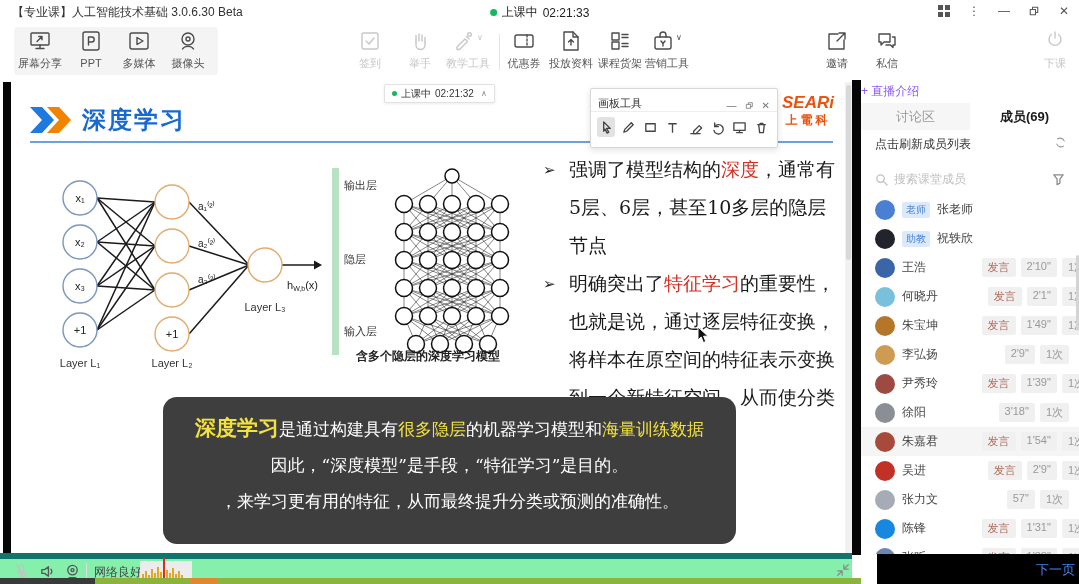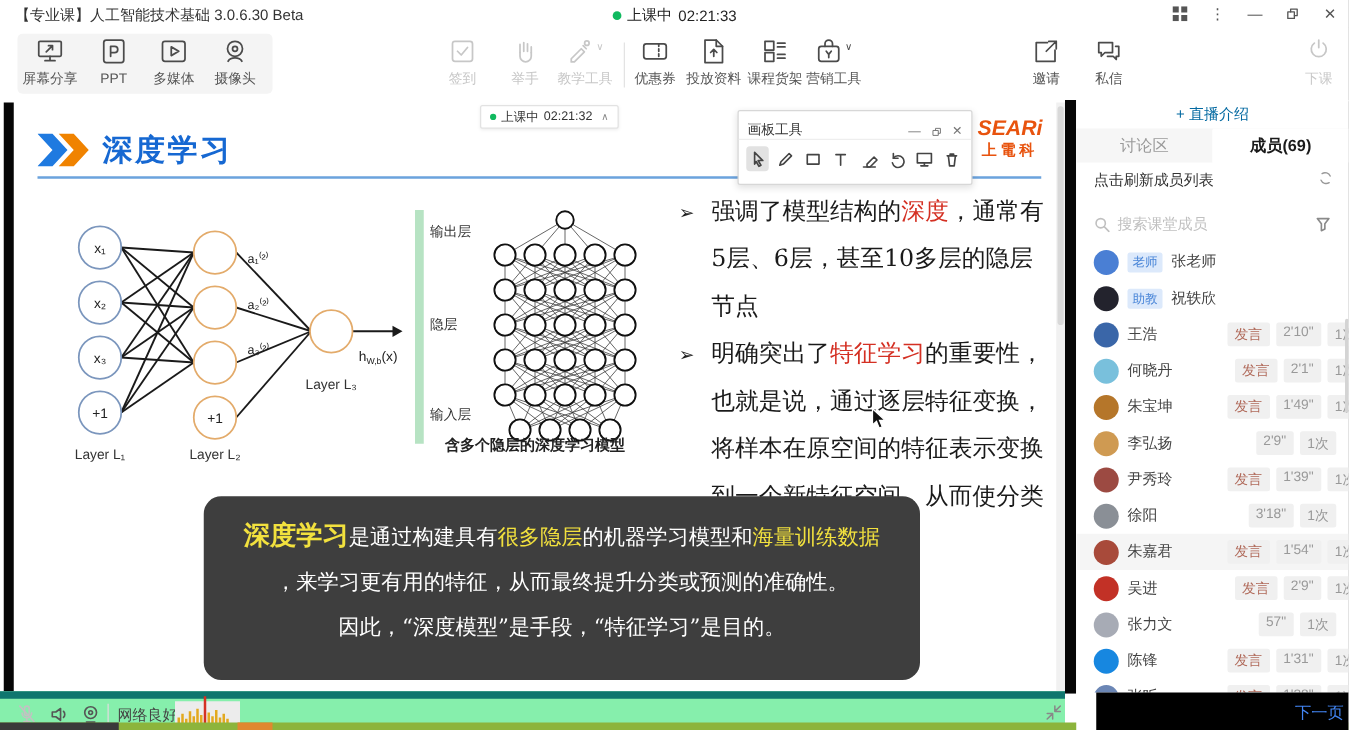--- a/index.html
+++ b/index.html
@@ -85,21 +85,21 @@
   .wave i.red{background:#d43023;}
   .collapse{position:absolute;left:836px;top:4px;color:#888;cursor:pointer;}
 
   
   .bottom-strip{position:absolute;left:0;top:578px;width:1079px;height:6px;background:#8cb43c;}
   .strip-dark{position:absolute;left:0;top:0;width:95px;height:6px;background:#3a3a3a;}
   .strip-orange{position:absolute;left:190px;top:0;width:28px;height:6px;background:#e08830;}
 
   
   .sidebar{position:absolute;left:861px;top:80px;width:218px;height:504px;background:#fff;overflow:hidden;}
-  .sb-intro{height:23px;line-height:23px;text-align:center;font-size:12px;color:#0369a1;border-bottom:1px solid #f0f0f0;}
+  .sb-intro{height:23px;line-height:23px;text-align:left;font-size:12px;color:#8b5cf6;border-bottom:1px solid #f0f0f0;}
   .tabs{position:absolute;left:0;top:23px;width:218px;height:27px;display:flex;}
   .tab{flex:1;text-align:center;line-height:27px;font-size:13px;cursor:pointer;}
   .tab.inactive{background:#f6f6f6;color:#9a9a9a;}
   .tab.active{background:#fff;color:#1a1a1a;font-weight:bold;}
   .refresh-row{position:absolute;left:0;top:50px;width:218px;height:26px;}
   .refresh-label{position:absolute;left:14px;top:6px;font-size:12px;color:#333;}
   .refresh-ico{position:absolute;right:12px;top:6px;color:#999;cursor:pointer;}
   .search-row{position:absolute;left:14px;top:88px;width:190px;height:22px;display:flex;align-items:center;gap:6px;color:#c0c0c0;}
   .search-ph{font-size:12px;flex:1;}
   .funnel{color:#8a8a8a;cursor:pointer;}
@@ -525,22 +525,22 @@
         <span class="bullet-text"><span>强调了模型结构的</span><span class="c-red">深度</span><span>，通常有5层、6层，甚至10多层的隐层节点</span></span>
       </div>
       <div class="bullet">
         <span class="bullet-marker">➢</span>
         <span class="bullet-text"><span>明确突出了</span><span class="c-red">特征学习</span><span>的重要性，也就是说，通过逐层特征变换，将样本在原空间的特征表示变换到一个新特征空间，从而使分类或预测更加容易。</span></span>
       </div>
     </div>
 
     <div class="summary-box">
       <div><span class="c-yellow-big">深度学习</span><span>是通过构建具有</span><span class="c-yellow">很多隐层</span><span>的机器学习模型和</span><span class="c-yellow">海量训练数据</span></div>
+      <div><span>因此，“深度模型”是手段，“特征学习”是目的。</span></div>
       <div><span>，来学习更有用的特征，从而最终提升分类或预测的准确性。</span></div>
-      <div><span>因此，“深度模型”是手段，“特征学习”是目的。</span></div>
     </div>
 
     <div class="pill">
       <span class="dot"></span>
       <span>上课中</span>
       <span>02:21:32</span>
       <span class="pill-caret">∧</span>
     </div>
 
     <div class="board-panel">

